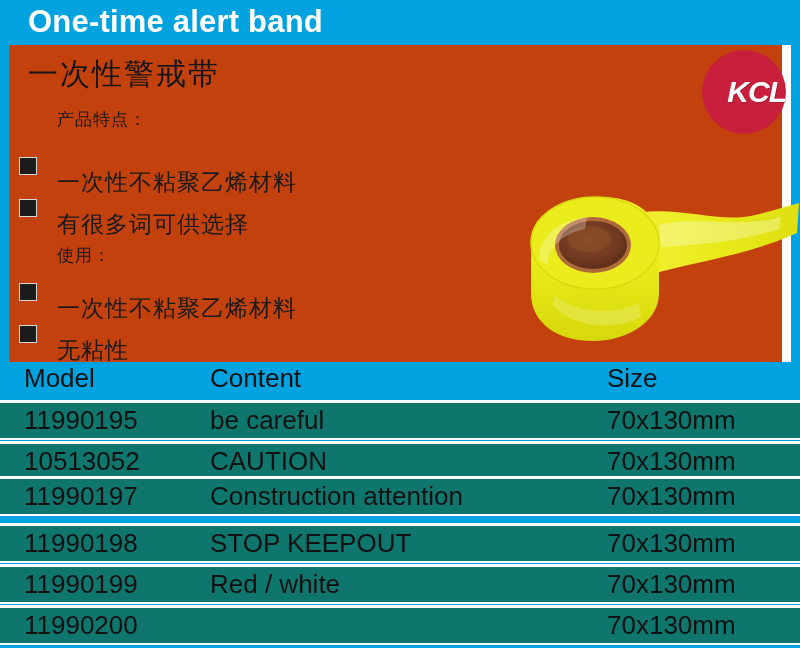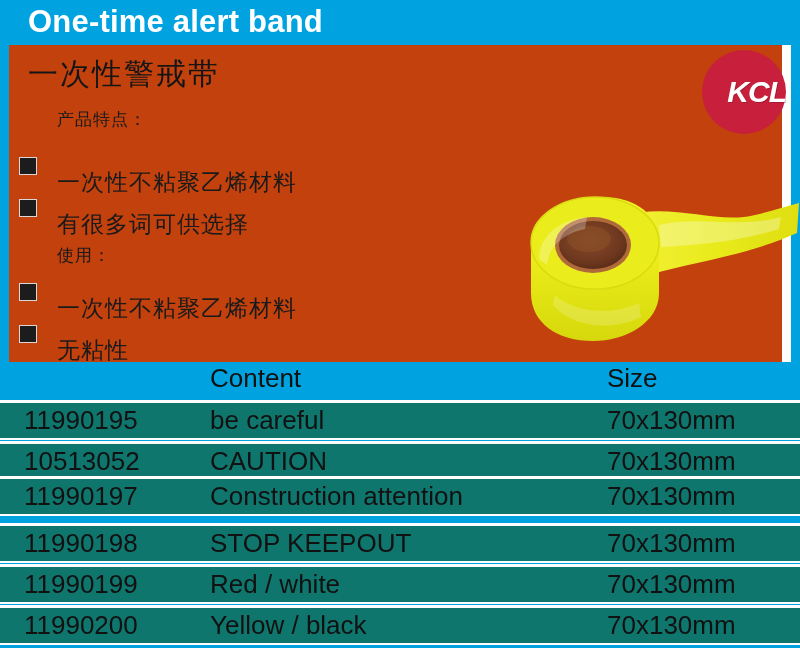--- a/index.html
+++ b/index.html
@@ -290,20 +290,21 @@
         <path d="M30 74 C30 50, 52 34, 78 32 L76 44 C56 48, 40 60, 38 80 Z" fill="#ffffff" opacity="0.25"></path>
         <path d="M44 120 C60 140, 100 148, 132 132 L130 118 C100 132, 62 126, 46 110 Z" fill="#ffffff" opacity="0.18"></path>
       </svg>
     </div>
 
   </div>
 
   <div class="table">
 
     <div class="trow head" style="top:0px;">
+      <span class="c-model">Model</span>
       <span class="c-content">Content</span>
       <span class="c-size">Size</span>
     </div>
 
     <div class="trow data" style="top:38px;">
       <span class="c-model">11990195</span>
       <span class="c-content">be careful</span>
       <span class="c-size">70x130mm</span>
     </div>
 
@@ -326,19 +327,18 @@
     </div>
 
     <div class="trow data" style="top:202px;padding-left:8px;">
       <span class="c-model">11990199</span>
       <span class="c-content">Red / white</span>
       <span class="c-size">70x130mm</span>
     </div>
 
     <div class="trow data" style="top:243px;">
       <span class="c-model">11990200</span>
-      <span class="c-content">Yellow / black</span>
       <span class="c-size">70x130mm</span>
     </div>
 
   </div>
 
 </div>
 
 </body></html>

